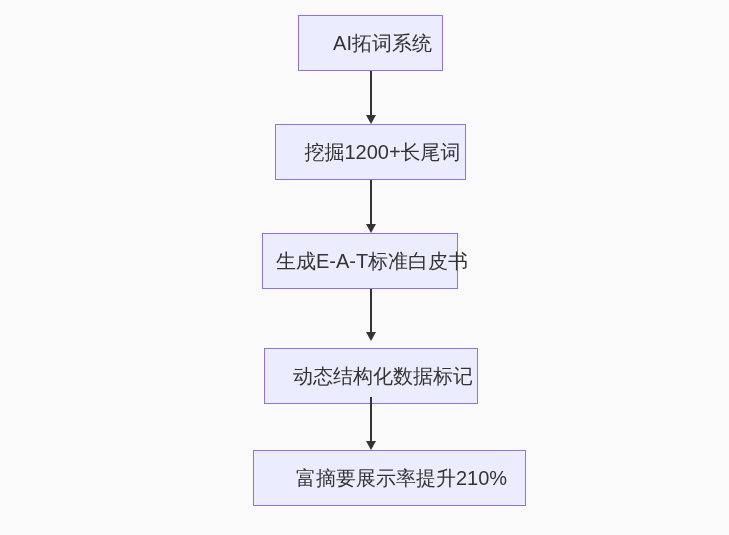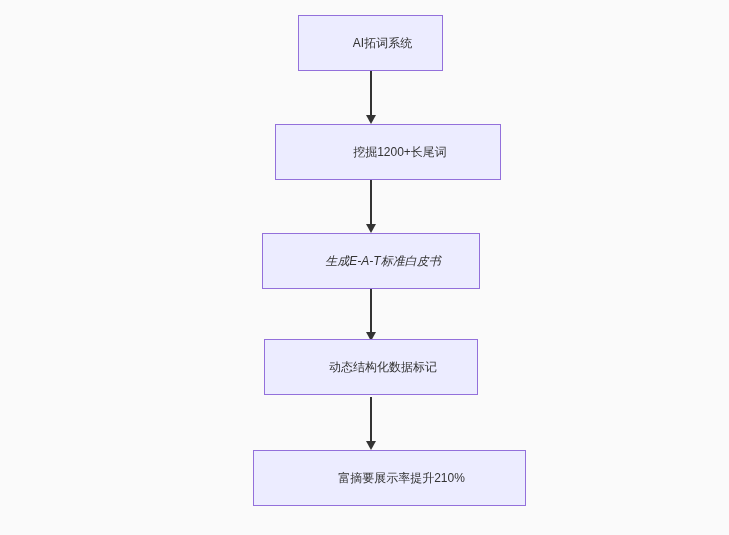--- a/index.html
+++ b/index.html
@@ -21,32 +21,32 @@
     width: 729px;
     height: 535px;
     background: var(--bg);
   }
   .node {
     position: absolute;
     height: 56px;
     background: var(--node-fill);
     border: 1.5px solid var(--node-border);
     color: var(--text);
-    font-size: 12px;
+    font-size: 20px;
     display: flex;
     align-items: center;
     justify-content: center;
     text-align: center;
     white-space: nowrap;
     padding-left: 24px;
   }
   .node-1 { left: 298px; top: 15px;  width: 145px; }
-  .node-2 { left: 275px; top: 124px; width: 226px; }
-  .node-3 { left: 262px; top: 233px; width: 218px; font-style: italic; }
-  .node-4 { left: 264px; top: 339px; width: 214px; }
+  .node-2 { left: 275px; top: 124px; width: 191px; }
+  .node-3 { left: 262px; top: 233px; width: 196px; }
+  .node-4 { left: 264px; top: 348px; width: 214px; }
   .node-5 { left: 253px; top: 450px; width: 273px; }
 
   .arrow {
     position: absolute;
     left: 365px;          
     width: 11px;
     display: flex;
     flex-direction: column;
     align-items: center;
   }

